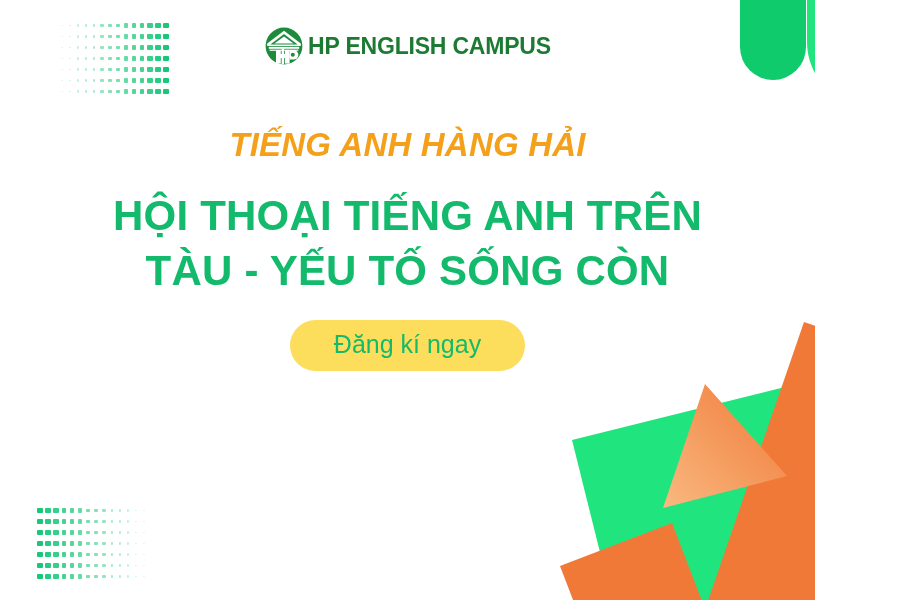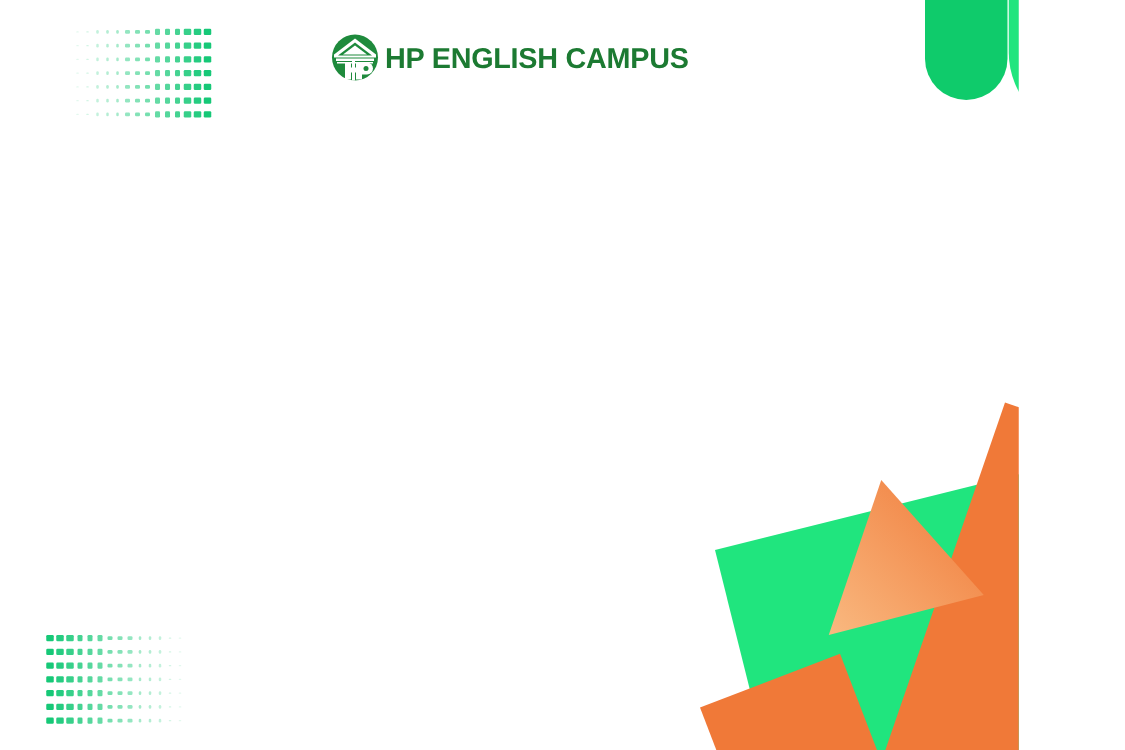--- a/index.html
+++ b/index.html
@@ -830,15 +830,21 @@
         <rect x="30" y="70" width="34" height="10" fill="#ffffff"></rect>
         <path d="M64 60 h10 a12 12 0 0 1 0 24 h-10 z" fill="#ffffff"></path>
         <circle cx="72" cy="72" r="5" fill="#1E8A3C"></circle>
         <rect x="44" y="56" width="6" height="40" fill="#ffffff"></rect>
       </svg>
       <div id="logo-wordmark">HP ENGLISH CAMPUS</div>
     </div>
   </div>
 
   <div id="content">
+    <div id="eyebrow">TIẾNG ANH HÀNG HẢI</div>
+    <div id="headline">
+      <span>HỘI THOẠI TIẾNG ANH TRÊN</span><br>
+      <span>TÀU - YẾU TỐ SỐNG CÒN</span>
+    </div>
+    <button id="cta-button">Đăng kí ngay</button>
   </div>
 
 </div>
 
 </body></html>

